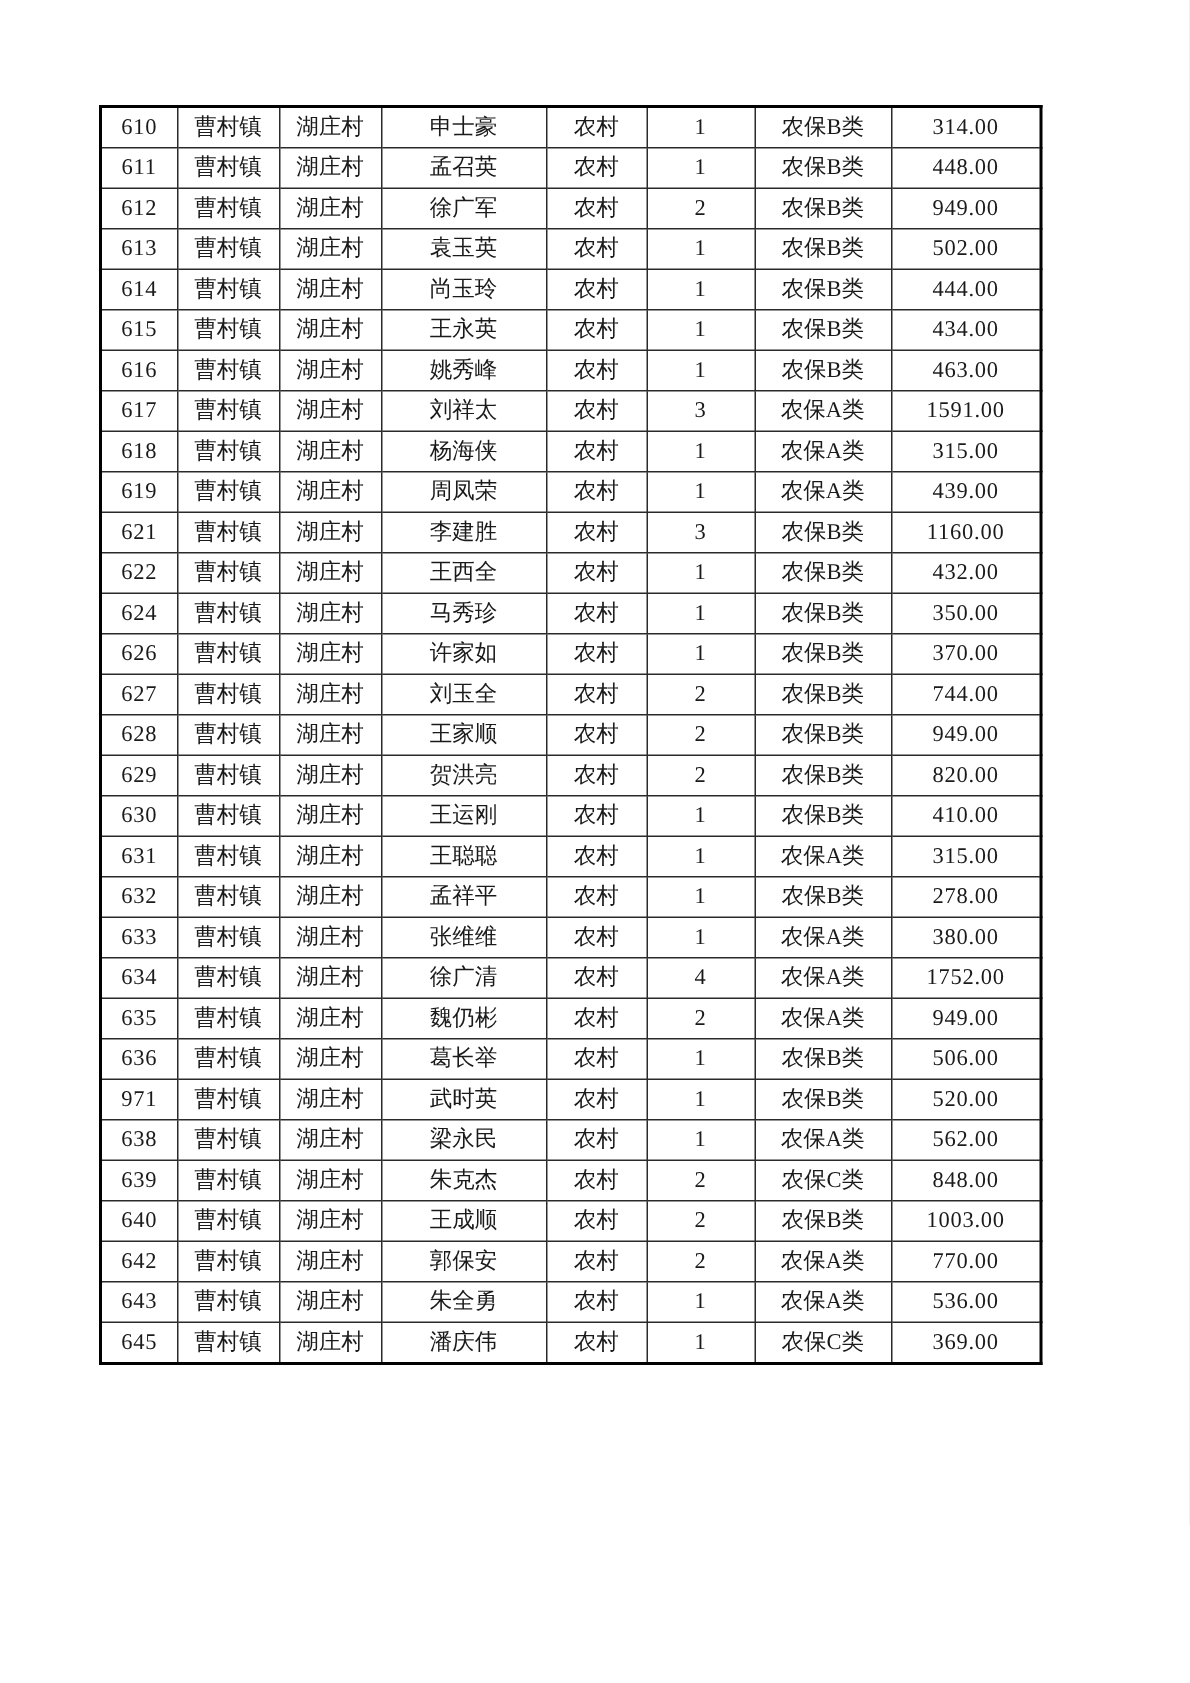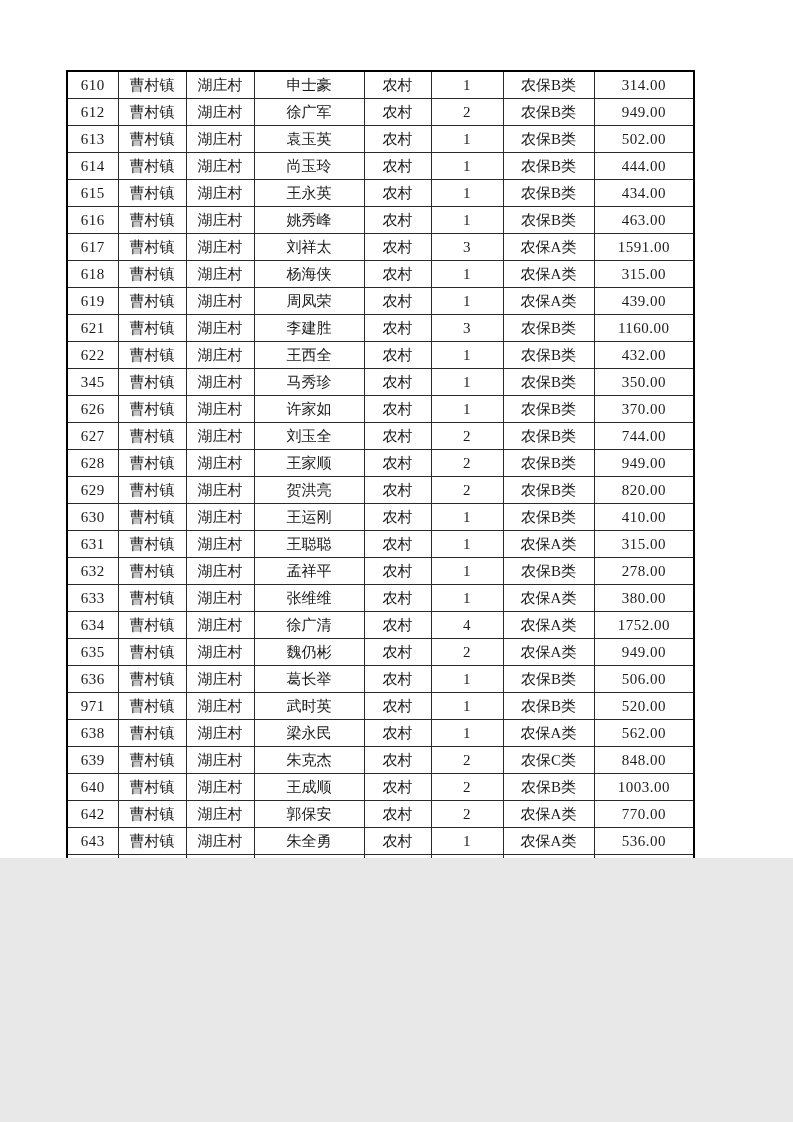--- a/index.html
+++ b/index.html
@@ -3,21 +3,21 @@
 <meta charset="utf-8">
 <style>
   html, body {
     margin: 0;
     padding: 0;
     background: #e8e8e8;
   }
   .page {
     position: relative;
     width: 793px;
-    height: 858px;
+    height: 1122px;
     margin: 0 auto;
     background: #ffffff;
     overflow: hidden;
     font-family: "Liberation Serif", "DejaVu Serif", serif;
     color: #1a1a1a;
   }
   table.roster {
     position: absolute;
     left: 66px;
     top: 70px;
@@ -67,20 +67,30 @@
           <td class="num">610</td>
           <td>曹村镇</td>
           <td>湖庄村</td>
           <td>申士豪</td>
           <td>农村</td>
           <td class="num">1</td>
           <td>农保B类</td>
           <td class="num">314.00</td>
         </tr>
         <tr>
+          <td class="num">611</td>
+          <td>曹村镇</td>
+          <td>湖庄村</td>
+          <td>孟召英</td>
+          <td>农村</td>
+          <td class="num">1</td>
+          <td>农保B类</td>
+          <td class="num">448.00</td>
+        </tr>
+        <tr>
           <td class="num">612</td>
           <td>曹村镇</td>
           <td>湖庄村</td>
           <td>徐广军</td>
           <td>农村</td>
           <td class="num">2</td>
           <td>农保B类</td>
           <td class="num">949.00</td>
         </tr>
         <tr>
@@ -167,21 +177,21 @@
           <td class="num">622</td>
           <td>曹村镇</td>
           <td>湖庄村</td>
           <td>王西全</td>
           <td>农村</td>
           <td class="num">1</td>
           <td>农保B类</td>
           <td class="num">432.00</td>
         </tr>
         <tr>
-          <td class="num">345</td>
+          <td class="num">624</td>
           <td>曹村镇</td>
           <td>湖庄村</td>
           <td>马秀珍</td>
           <td>农村</td>
           <td class="num">1</td>
           <td>农保B类</td>
           <td class="num">350.00</td>
         </tr>
         <tr>
           <td class="num">626</td>

